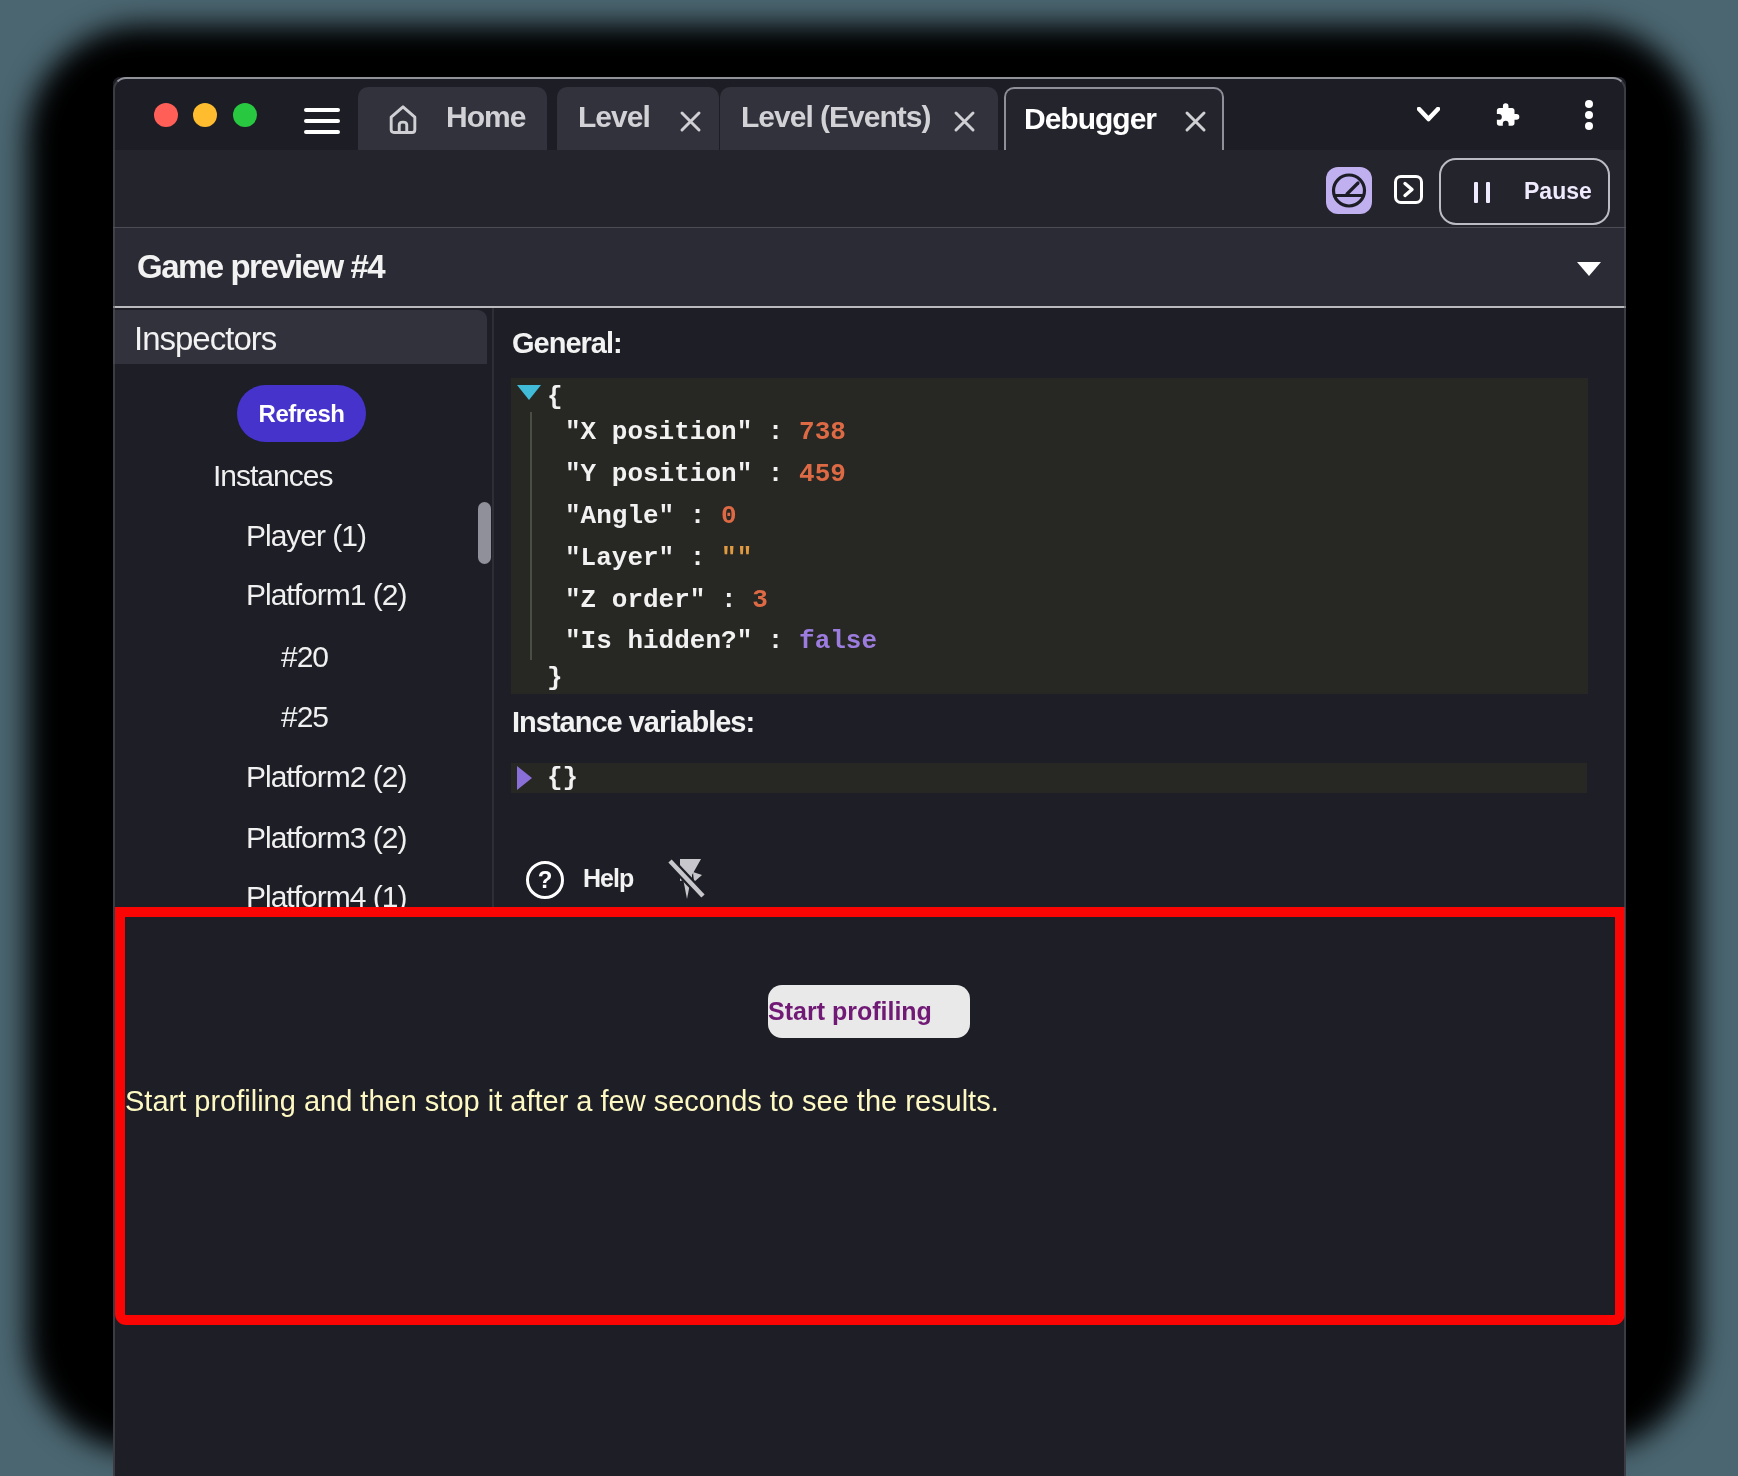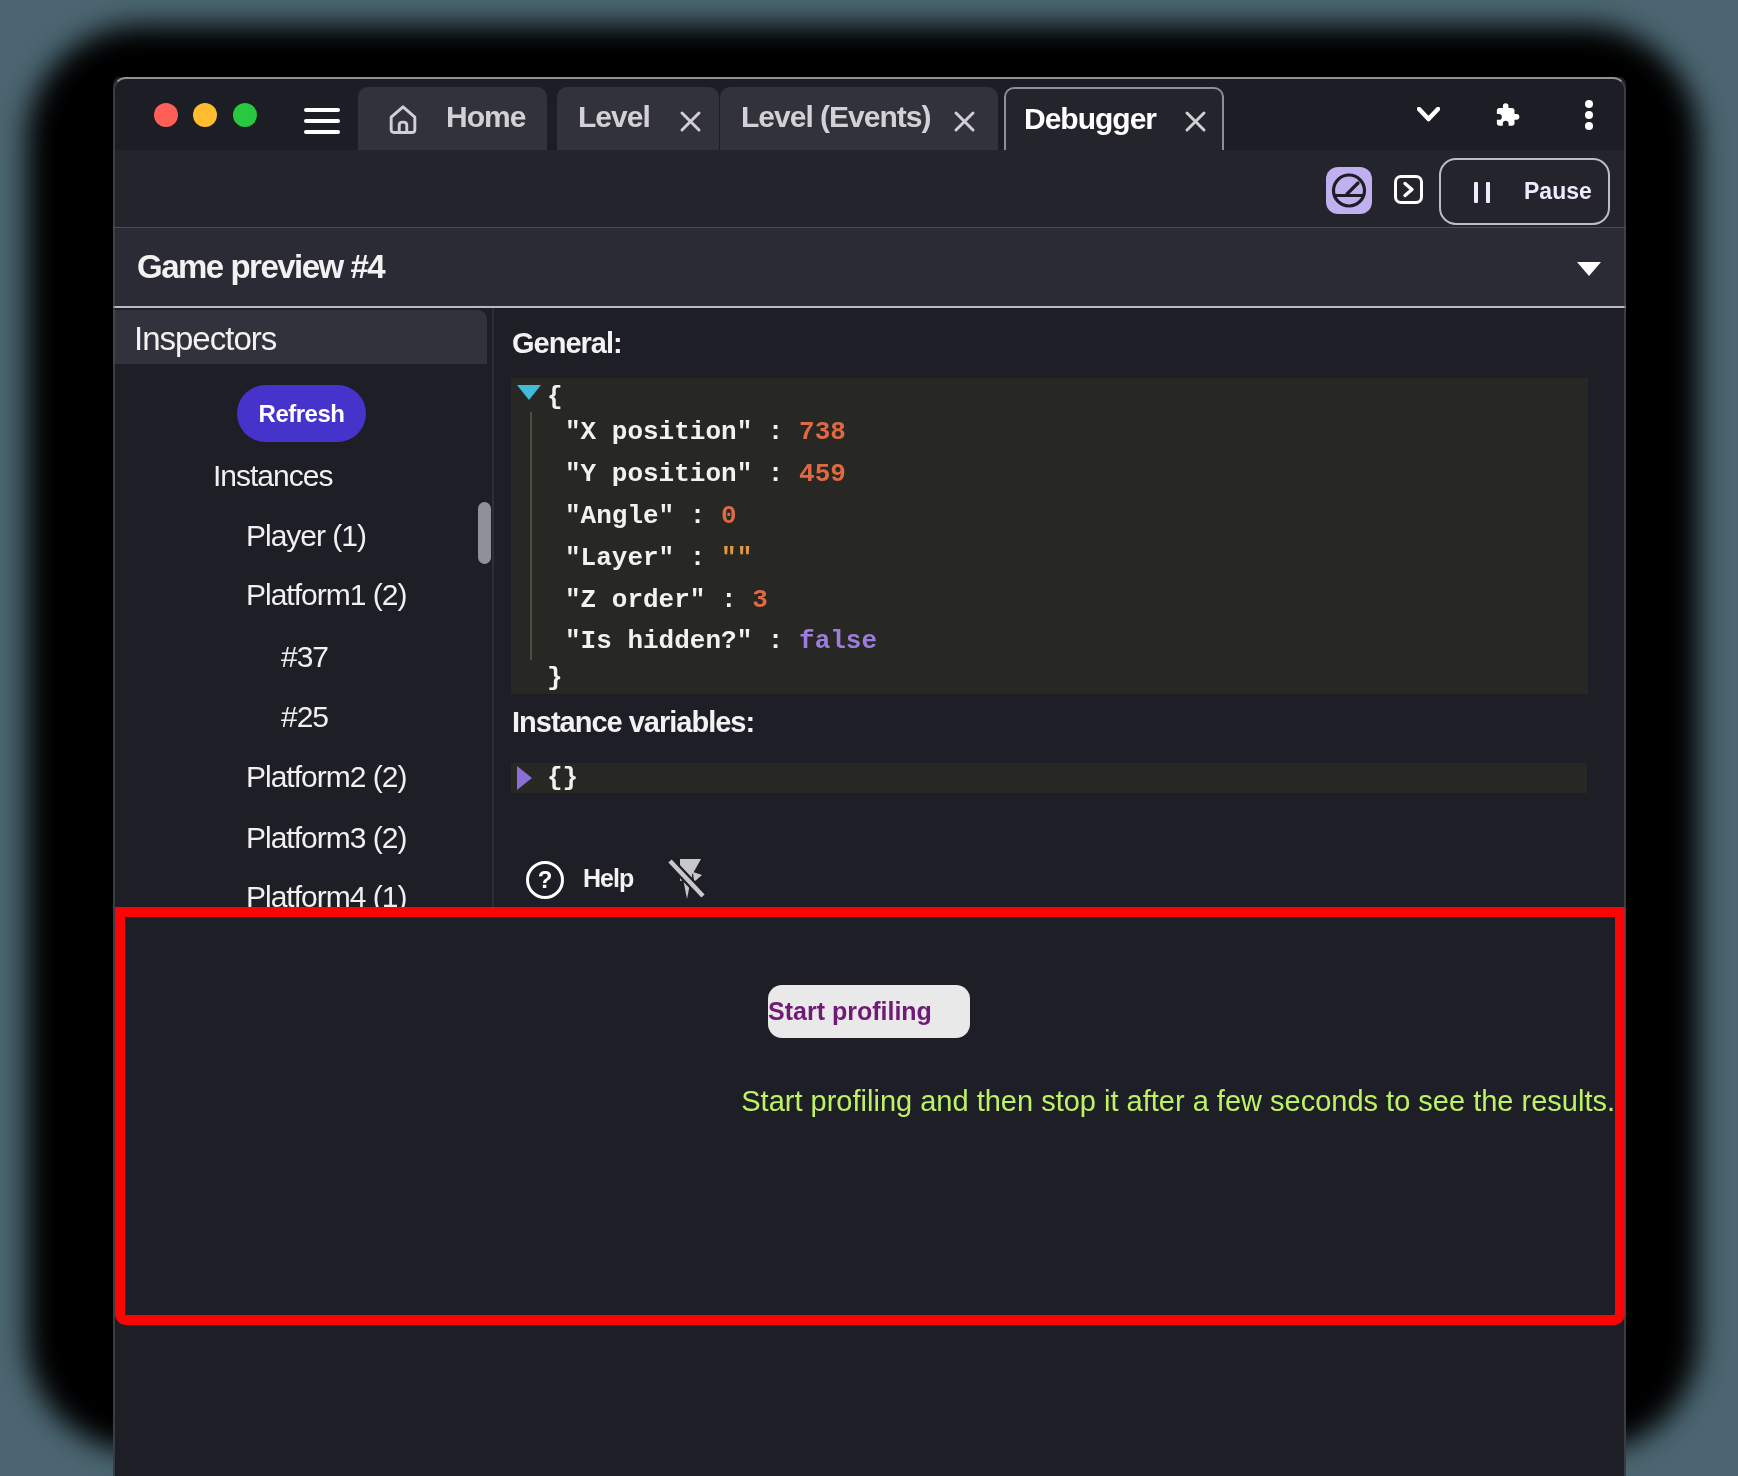--- a/index.html
+++ b/index.html
@@ -57,22 +57,22 @@
      white-space:pre; }
   .num { color:#dd6a44; } .str { color:#e09a41; } .boo { color:#9d7ce0; }
 
   
   #profiler { left:2px; top:830px; width:1510px; height:418px; border:10px solid #fb0404; background:#1d1e26; border-radius:0 0 11px 11px; }
   #prof-head { position:absolute; left:0; top:0; width:1490px; height:58px; background:#2c2c36;
      color:#f5f5f5; font-size:33px; line-height:50px; padding-left:8px; letter-spacing:-1px; }
   
   #startbtn { position:absolute; left:643px; top:68px; width:202px; height:53px; border-radius:14px;
      background:#e9e9e9; color:#701a75; font-size:25px; font-weight:bold; text-align:left; line-height:53px; }
-  #prof-cap { position:absolute; left:0; top:168px; width:1490px; text-align:right;
-     color:#bef264; font-size:29px; }
+  #prof-cap { position:absolute; left:0; top:168px; width:1490px; text-align:left;
+     color:#fef9c3; font-size:29px; }
 </style>
 </head>
 <body>
 <div id="shadow"></div>
 <div id="win">
 
   <div id="topbar" class="abs">
     <div class="abs light" style="left:41px; background:#ff5f57;"></div>
     <div class="abs light" style="left:80px; background:#febc2e;"></div>
     <div class="abs light" style="left:120px; background:#28c840;"></div>
@@ -140,21 +140,21 @@
     </div>
 
   <div id="content" class="abs">
     <div id="leftpanel" class="abs">
       <div id="insp-head" class="abs">Inspectors</div>
       <div class="abs" style="left:0; top:0; width:381px; height:2px; background:#b9b9be;"></div>
       <div class="abs" style="left:124px; top:79px; width:129px; height:57px; border-radius:29px; background:#4533cb; color:#fff; font-weight:bold; font-size:24px; letter-spacing:-0.5px; text-align:center; line-height:57px;">Refresh</div>
       <div class="listitem" style="left:100px; top:153px;">Instances</div>
       <div class="listitem" style="left:133px; top:213px;">Player (1)</div>
       <div class="listitem" style="left:133px; top:272px;">Platform1 (2)</div>
-      <div class="listitem" style="left:168px; top:334px;">#37</div>
+      <div class="listitem" style="left:168px; top:334px;">#20</div>
       <div class="listitem" style="left:168px; top:394px;">#25</div>
       <div class="listitem" style="left:133px; top:454px;">Platform2 (2)</div>
       <div class="listitem" style="left:133px; top:515px;">Platform3 (2)</div>
       <div class="listitem" style="left:133px; top:574px;">Platform4 (1)</div>
       <div id="scrollthumb" class="abs"></div>
     </div>
 
     <div class="abs" style="left:381px; top:0; width:1132px; height:2px; background:#b9b9be;"></div>
     <div class="sectlbl" style="left:399px; top:21px;text-align:center;">General:</div>
     <div class="codeblock" style="left:398px; top:72px; width:1077px; height:316px;"></div>

